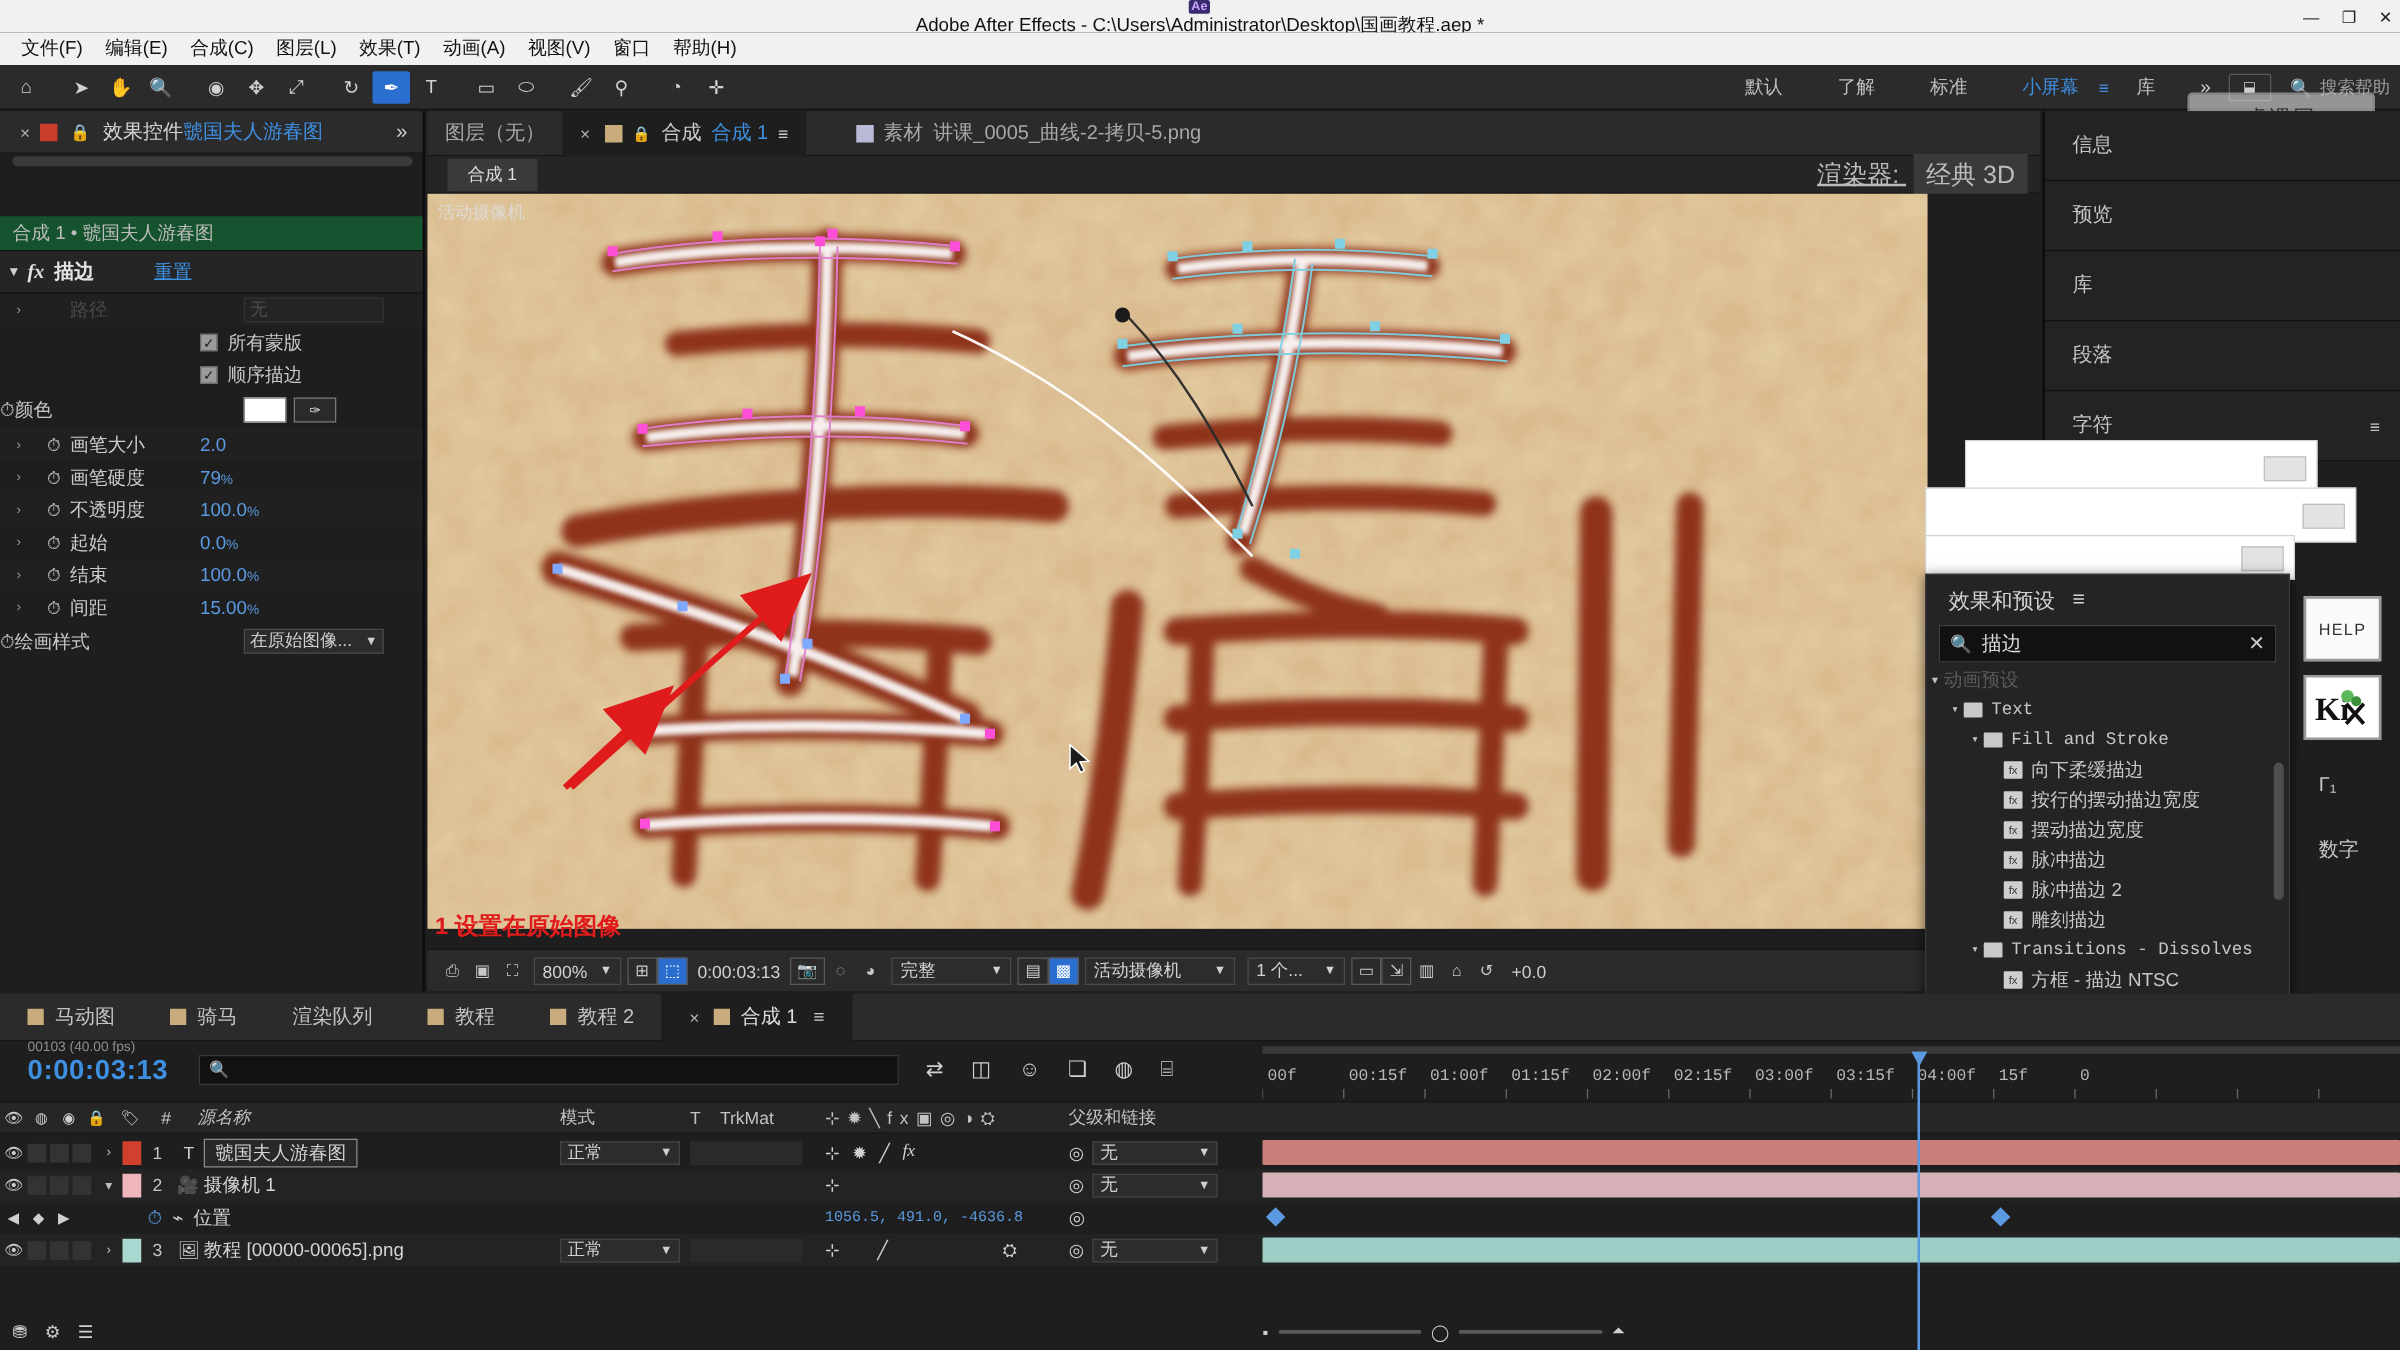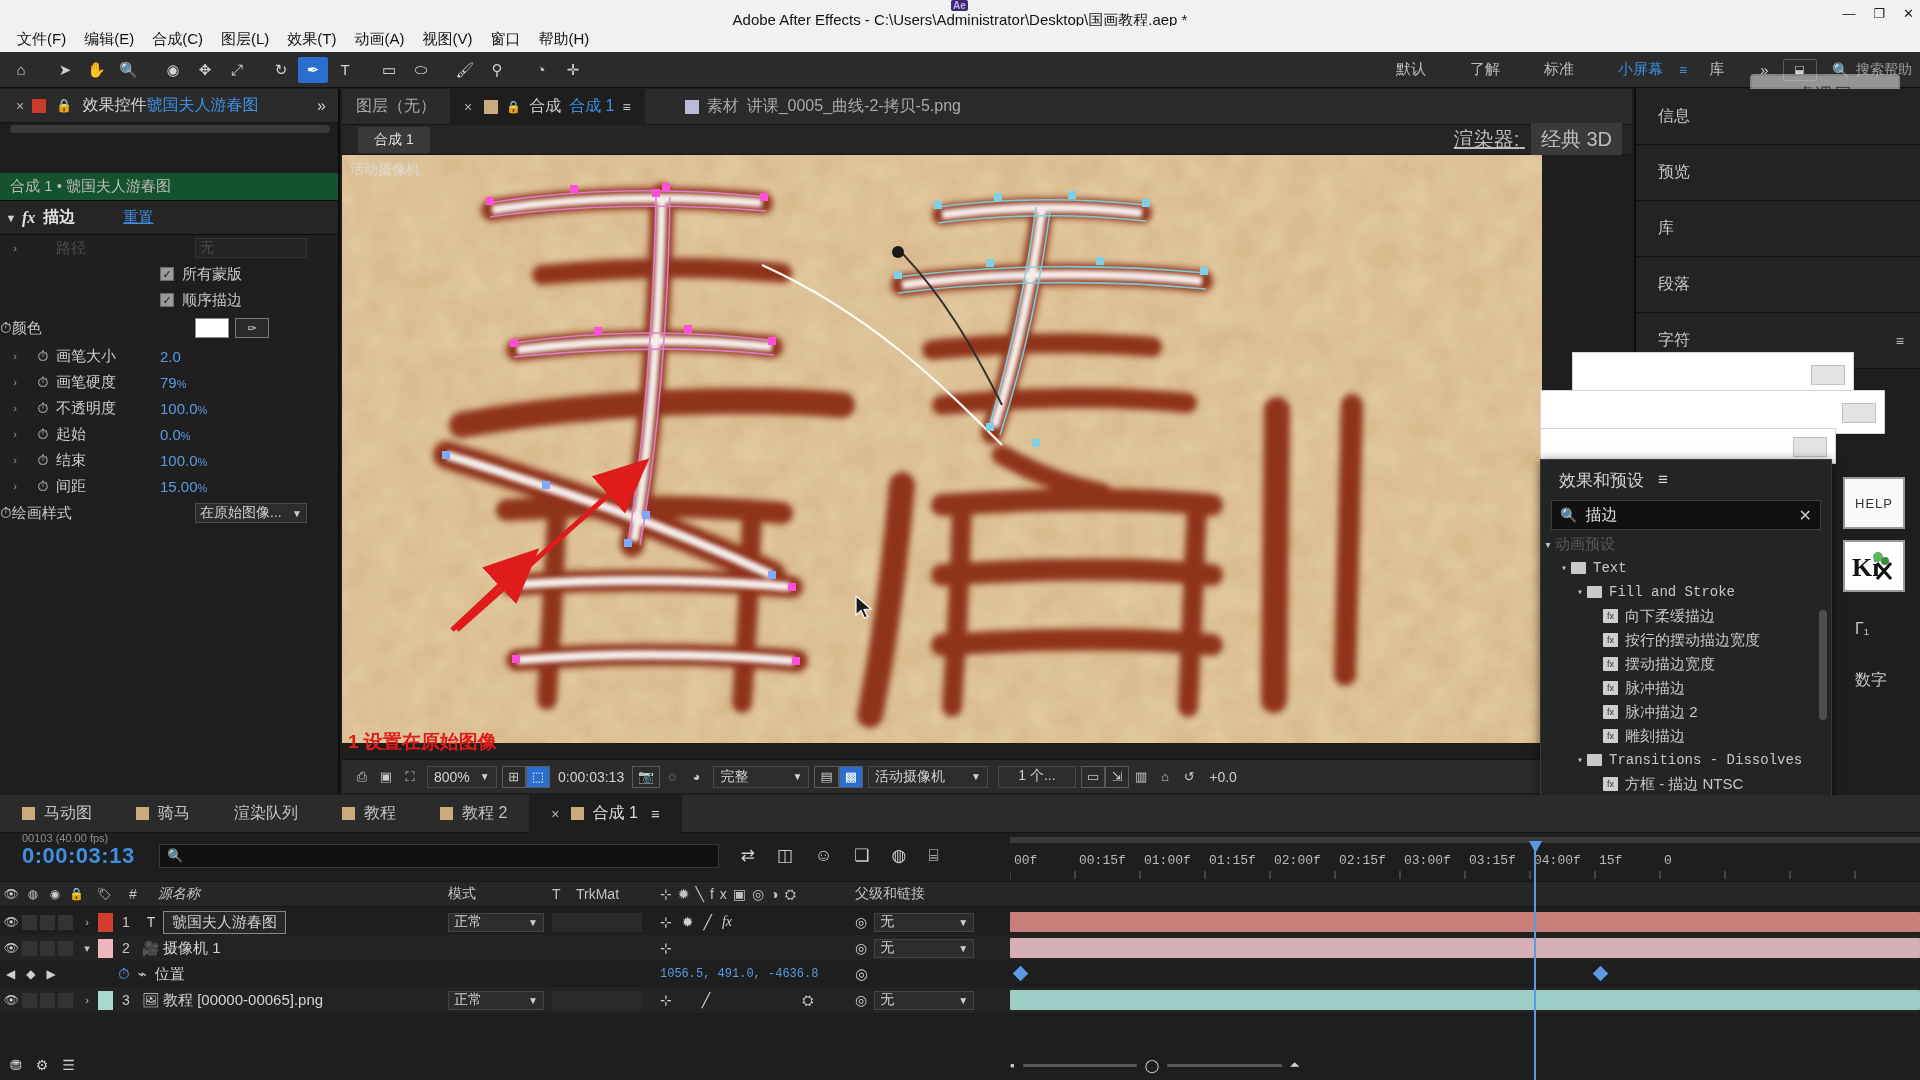--- a/index.html
+++ b/index.html
@@ -583,21 +583,21 @@
       <span class="vdd" style="min-width:96px;">
         <span>完整</span>
         <span style="font-size:10px; margin-left:auto;">▼</span>
       </span>
       <span class="vb box">▤</span>
       <span class="vb box sel">▩</span>
       <span class="vdd" style="min-width:120px;">
         <span>活动摄像机</span>
         <span style="font-size:10px; margin-left:auto;">▼</span>
       </span>
-      <span class="vdd" style="min-width:78px;flex-direction:column;">
+      <span class="vdd" style="min-width:78px;">
         <span>1 个...</span>
         <span style="font-size:10px; margin-left:auto;">▼</span>
       </span>
       <span class="vb box">▭</span>
       <span class="vb box">⇲</span>
       <span class="vb">▥</span>
       <span class="vb">⌂</span>
       <span class="vb">↺</span>
       <span class="vplus">+0.0</span>
     </div>

